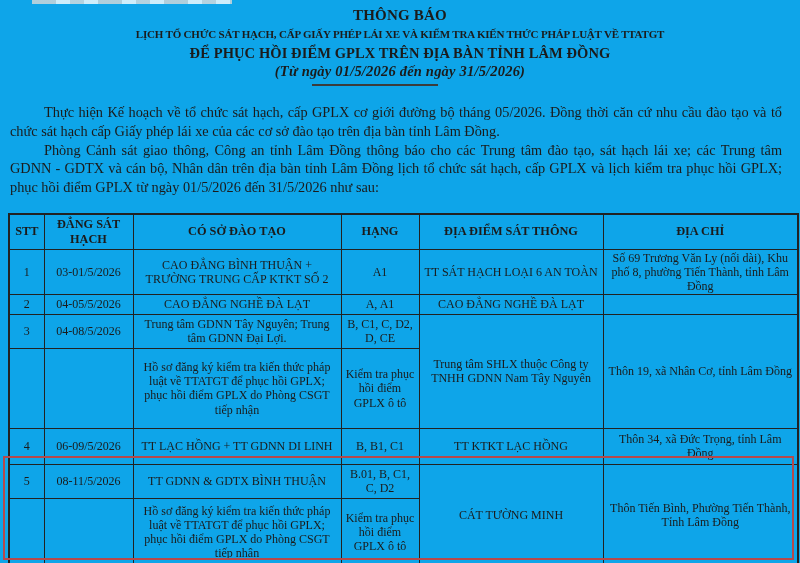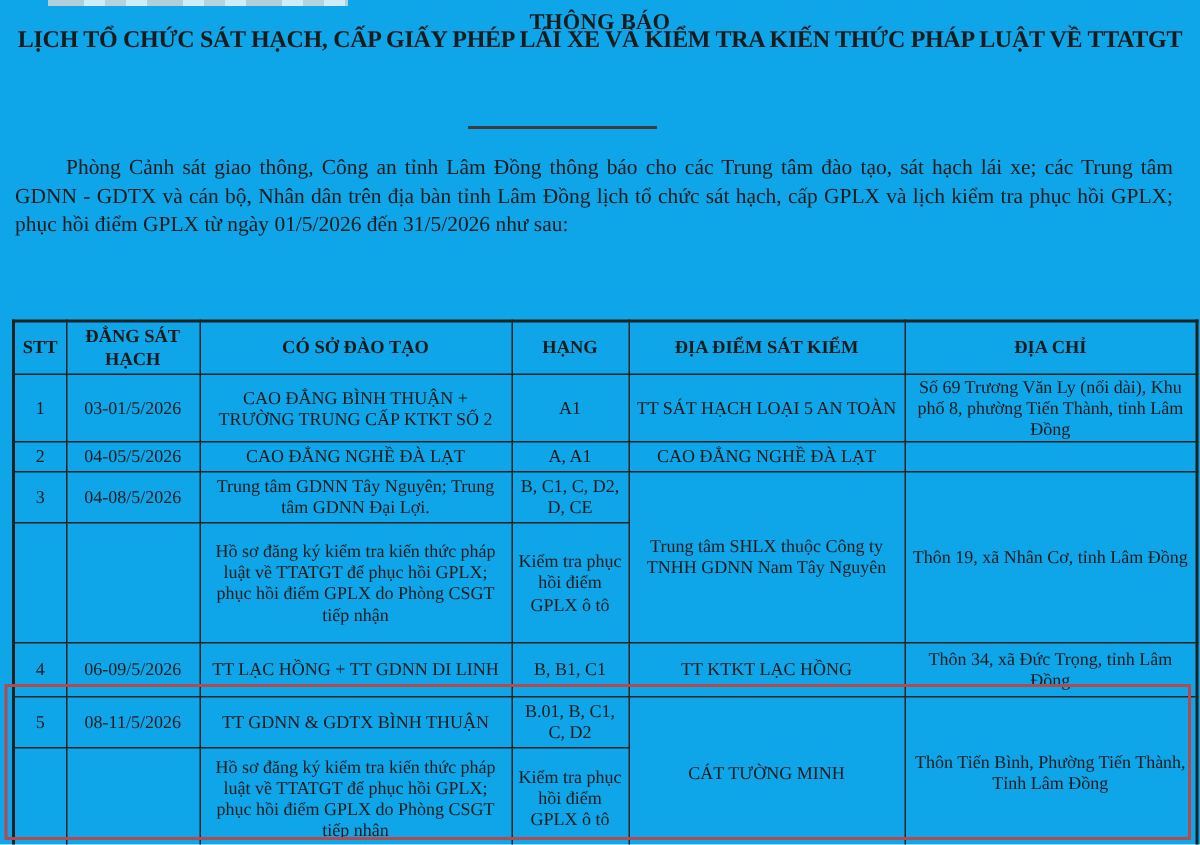--- a/index.html
+++ b/index.html
@@ -16,21 +16,21 @@
     background: repeating-linear-gradient(90deg,
       #d9d9d9 0 24px, #ffffff 24px 38px, #dedede 38px 52px, #ffffff 52px 66px);
     opacity: .8;
   }
 
   .title-line {
     position: absolute; left: 0; width: 800px; text-align: center;
     font-weight: bold; white-space: nowrap;
   }
   .t1 { top: 7px;  font-size: 15px; letter-spacing: .2px; }
-  .t2 { top: 18px; font-size: 16px; letter-spacing: -0.2px; }
+  .t2 { top: 28px; font-size: 11px; letter-spacing: -0.2px; }
   .t3 { top: 45px; font-size: 14.5px; letter-spacing: .1px; }
   .t4 { top: 63px; font-size: 14.5px; font-style: italic; letter-spacing: .2px; }
   .date-underline {
     position: absolute; top: 84px; left: 312px; width: 126px; height: 2px;
     background: #3c3c3c;
   }
 
   .intro {
     position: absolute; top: 103px; left: 10px; width: 772px;
     font-size: 14.3px; line-height: 18.8px; text-align: justify;
@@ -61,51 +61,54 @@
 </style>
 </head>
 <body>
 
 <div class="doc">
 
   <div class="scan-artifact"></div>
 
   <div class="title-line t1">THÔNG BÁO</div>
   <div class="title-line t2">LỊCH TỔ CHỨC SÁT HẠCH, CẤP GIẤY PHÉP LÁI XE VÀ KIỂM TRA KIẾN THỨC PHÁP LUẬT VỀ TTATGT</div>
+  <div class="title-line t3">ĐỂ PHỤC HỒI ĐIỂM GPLX TRÊN ĐỊA BÀN TỈNH LÂM ĐỒNG</div>
+  <div class="title-line t4">(Từ ngày 01/5/2026 đến ngày 31/5/2026)</div>
   <div class="date-underline"></div>
 
   <div class="intro">
+    <p>Thực hiện Kế hoạch về tổ chức sát hạch, cấp GPLX cơ giới đường bộ tháng 05/2026. Đồng thời căn cứ nhu cầu đào tạo và tổ chức sát hạch cấp Giấy phép lái xe của các cơ sở đào tạo trên địa bàn tỉnh Lâm Đồng.</p>
     <p>Phòng Cảnh sát giao thông, Công an tỉnh Lâm Đồng thông báo cho các Trung tâm đào tạo, sát hạch lái xe; các Trung tâm GDNN - GDTX và cán bộ, Nhân dân trên địa bàn tỉnh Lâm Đồng lịch tổ chức sát hạch, cấp GPLX và lịch kiểm tra phục hồi GPLX; phục hồi điểm GPLX từ ngày 01/5/2026 đến 31/5/2026 như sau:</p>
   </div>
 
   <table class="schedule">
     <colgroup>
       <col style="width:35px">
         <col style="width:89px">
         <col style="width:208px">
       <col style="width:78px">
         <col style="width:184px">
         <col style="width:195px">
     </colgroup>
     <tbody>
       <tr style="height:32px">
         <th>STT</th>
         <th>ĐẲNG SÁT HẠCH</th>
         <th>CÓ SỞ ĐÀO TẠO</th>
         <th>HẠNG</th>
-        <th>ĐỊA ĐIỂM SÁT KIỂM</th>
+        <th>ĐỊA ĐIỂM SÁT THÔNG</th>
         <th>ĐỊA CHỈ</th>
       </tr>
 
       <tr style="height:43px">
         <td>1</td>
         <td class="nowrap">03-01/5/2026</td>
         <td>CAO ĐẲNG BÌNH THUẬN + TRƯỜNG TRUNG CẤP KTKT SỐ 2</td>
         <td>A1</td>
-        <td>TT SÁT HẠCH LOẠI 5 AN TOÀN</td>
+        <td>TT SÁT HẠCH LOẠI 6 AN TOÀN</td>
         <td>Số 69 Trương Văn Ly (nối dài), Khu phố 8, phường Tiến Thành, tỉnh Lâm Đồng</td>
       </tr>
 
       <tr style="height:20px">
         <td>2</td>
         <td class="nowrap">04-05/5/2026</td>
         <td>CAO ĐẲNG NGHỀ ĐÀ LẠT</td>
         <td>A, A1</td>
         <td>CAO ĐẲNG NGHỀ ĐÀ LẠT</td>
         <td></td>

